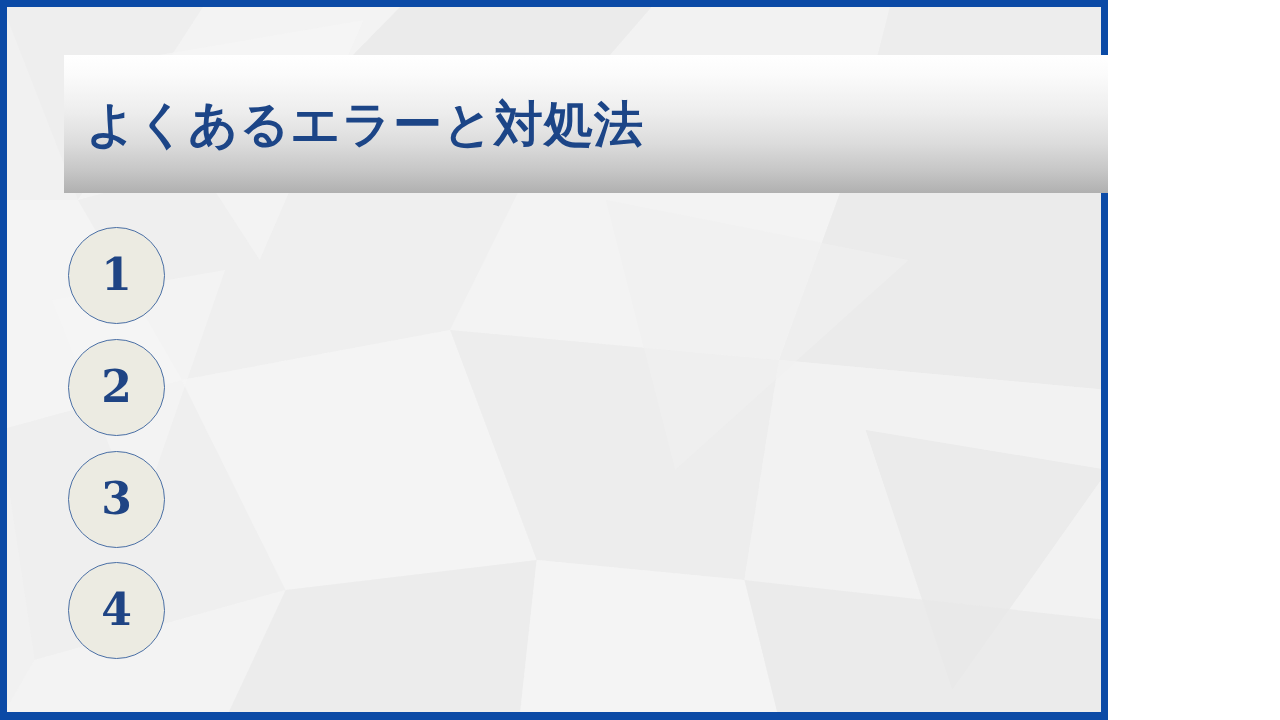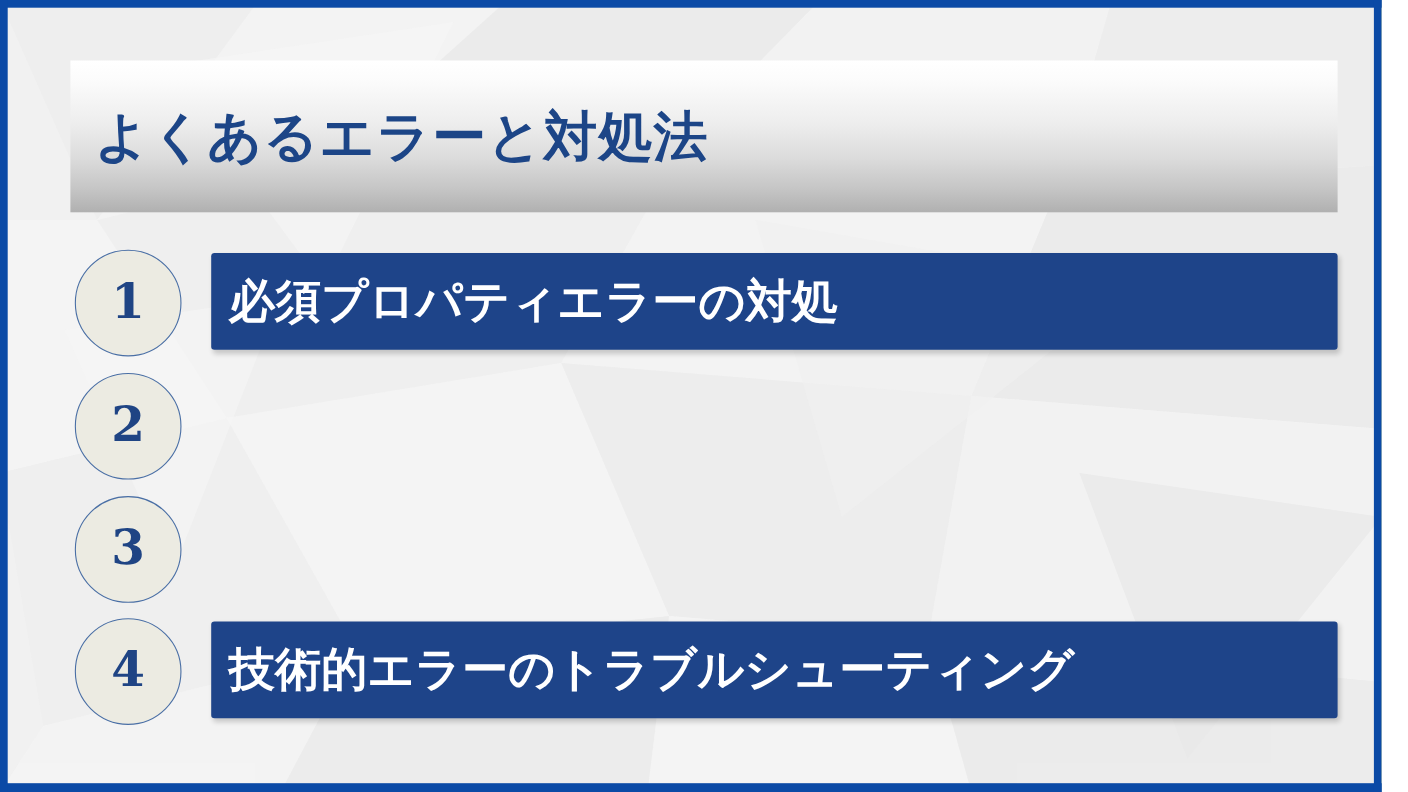--- a/index.html
+++ b/index.html
@@ -7,21 +7,21 @@
     margin: 0;
     padding: 0;
     background: #ffffff;
   }
   body {
     font-family: "DejaVu Sans", "Liberation Sans", sans-serif;
   }
 
   .slide {
     position: relative;
-    width: 1256px;
+    width: 1108px;
     height: 720px;
     overflow: hidden;
     background: #14532d;
     box-sizing: border-box;
   }
 
   
   .bg-poly {
     position: absolute;
     inset: 0;
@@ -175,40 +175,34 @@
   <div class="title-plate">
     <div class="title-text">よくあるエラーと対処法</div>
   </div>
 
   <div class="rows">
 
     <div class="row row-1">
       <div class="num-circle">
         <span>1</span>
       </div>
-      <div class="bar">
-        <span class="bar-text">必須プロパティエラーの対処</span>
-      </div>
     </div>
 
     <div class="row row-2">
       <div class="num-circle">
         <span>2</span>
       </div>
     </div>
 
     <div class="row row-3">
       <div class="num-circle">
         <span>3</span>
       </div>
     </div>
 
     <div class="row row-4">
       <div class="num-circle">
         <span>4</span>
-      </div>
-      <div class="bar">
-        <span class="bar-text">技術的エラーのトラブルシューティング</span>
       </div>
     </div>
 
   </div>
 </div>
 
 </body></html>

